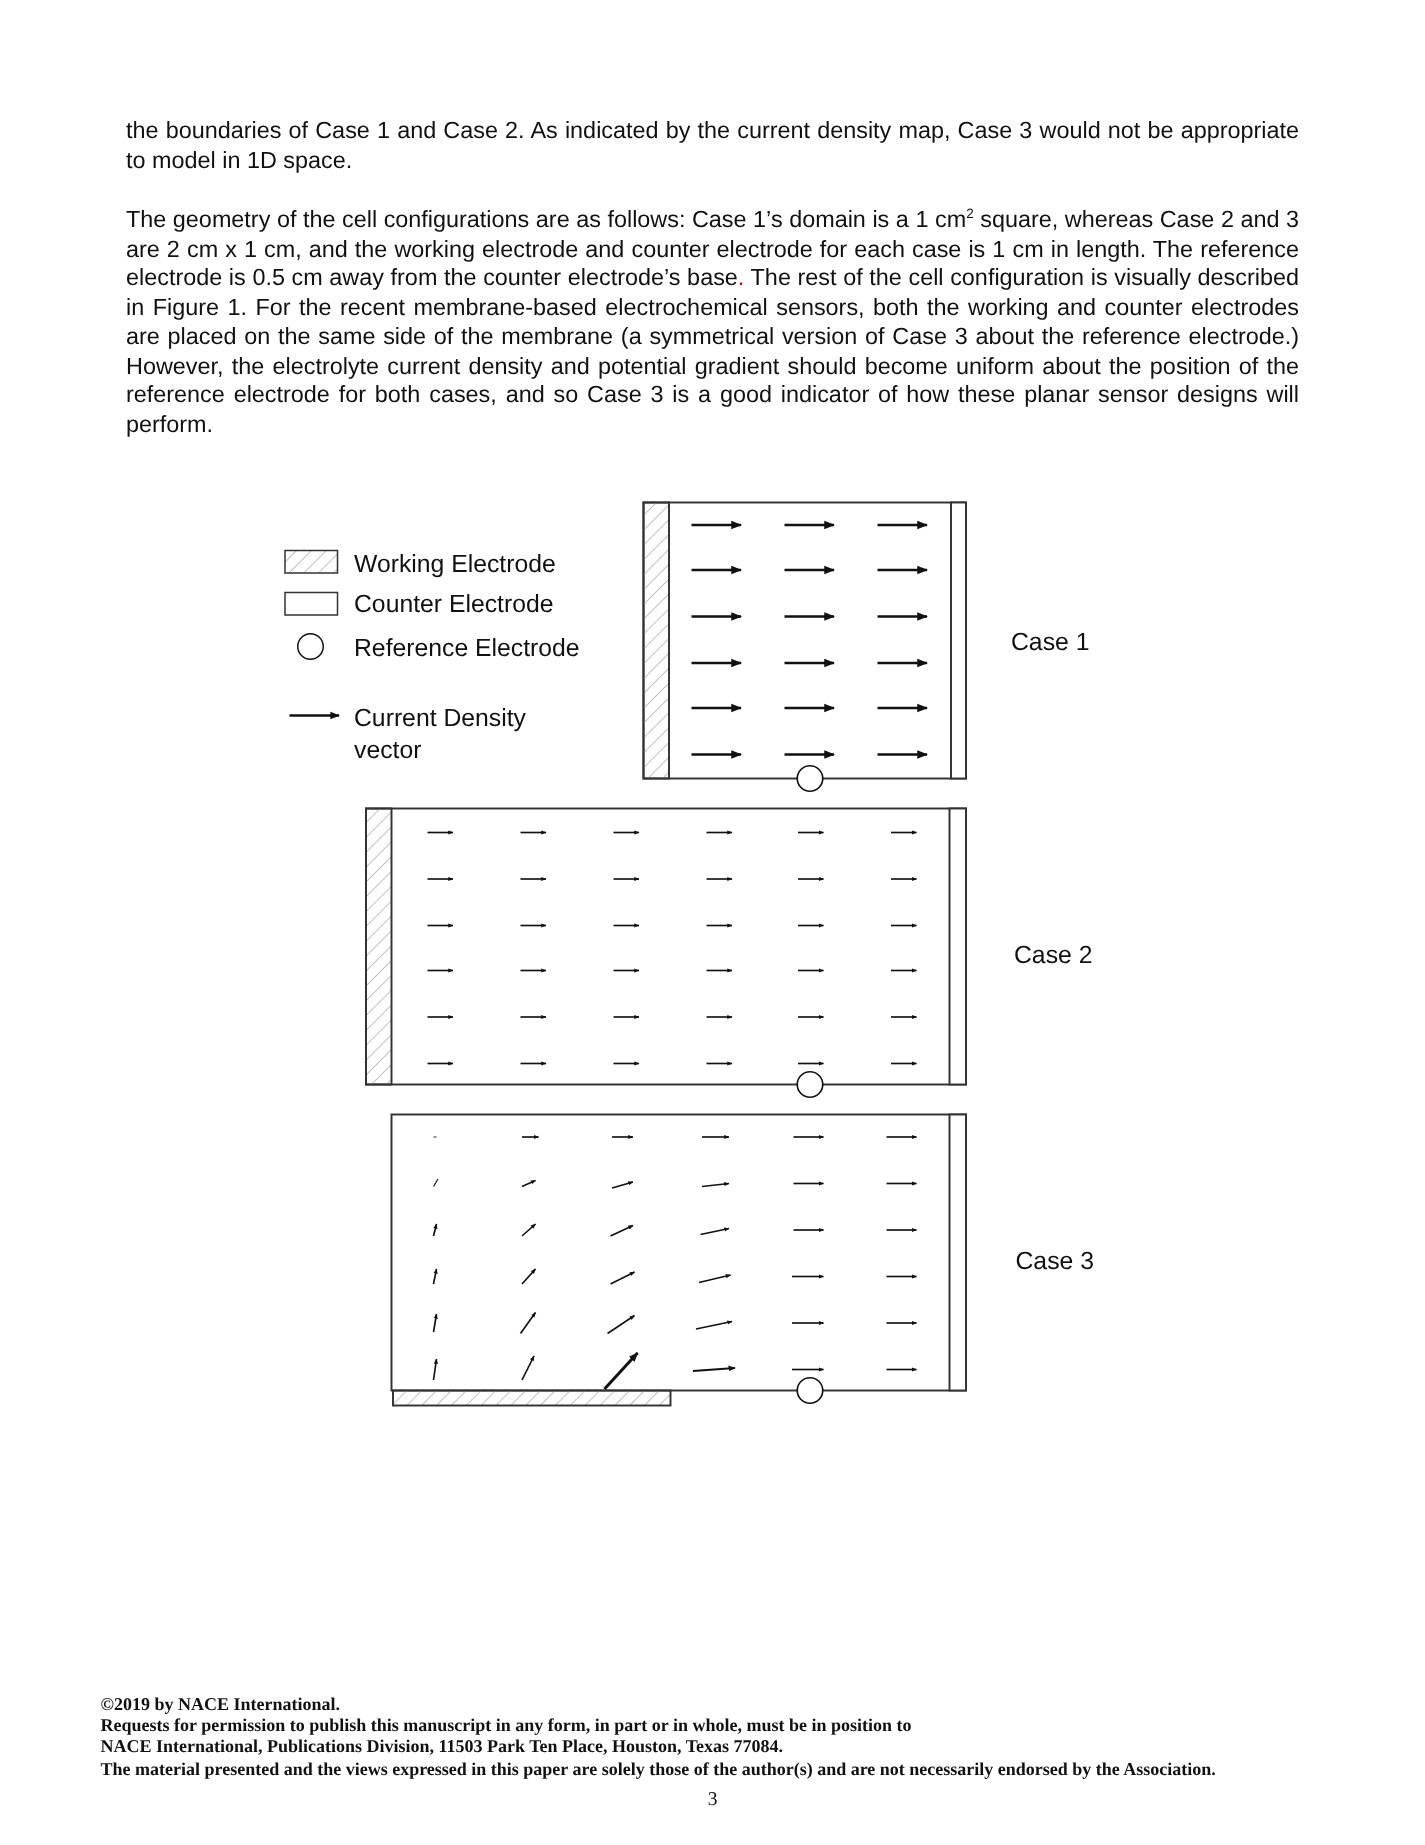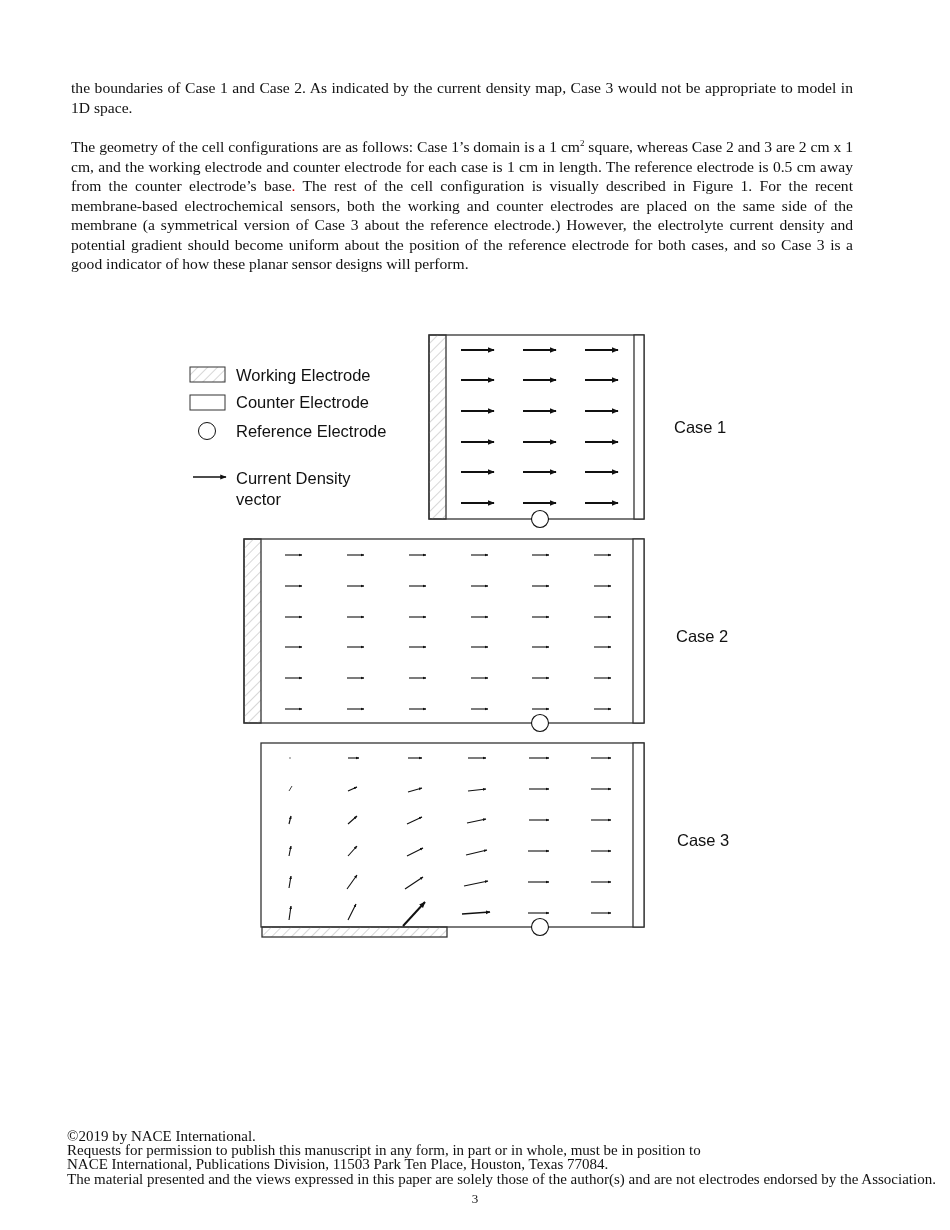--- a/index.html
+++ b/index.html
@@ -1,32 +1,32 @@
 <!DOCTYPE html>
 <html><head>
 <meta charset="utf-8">
 <style>
   html, body { margin: 0; padding: 0; background: #ffffff; }
   body { width: 950px; height: 1230px; position: relative; overflow: hidden; }
   .page { position: absolute; left: 0; top: 0; width: 950px; height: 1230px; background: #fff; }
   .para {
-    position: absolute; left: 71px; width: 782px;
-    font-family: Liberation Serif, serif; font-size: 15.6px; line-height: 19.5px;
+    position: absolute; left: 84px; width: 782px;
+    font-family: Liberation Sans, sans-serif; font-size: 15.6px; line-height: 19.5px;
     color: #111; text-align: justify; margin: 0;
   }
   .para sup { font-size: 9px; line-height: 0; vertical-align: 6px; }
   .red-dot { color: #c00; }
   #p1 { top: 78px; }
   #p2 { top: 137px; }
   #caption { top: 969px; }
   .figure { position: absolute; left: 0; top: 0; width: 950px; height: 1230px; }
   .fig-text { font-family: "Liberation Sans", sans-serif; fill: #111; }
   .footer {
     position: absolute; left: 67px; top: 1129px; width: 820px;
-    font-family: "Liberation Serif", serif; font-size: 15px; line-height: 14.2px; color: #111;
+    font-family: "Liberation Serif", serif; font-size: 12px; line-height: 14.2px; color: #111; font-weight: bold;
   }
   .footer div { white-space: nowrap; }
   .page-num {
     position: absolute; left: 0; width: 950px; top: 1191px; text-align: center;
     font-family: "Liberation Serif", serif; font-size: 13px; color: #111;
   }
 </style>
 </head>
 <body>
 
@@ -186,16 +186,16 @@
       <circle cx="540" cy="927" r="8.5" fill="#fff" stroke="#111" stroke-width="1.1"></circle>
       <text class="fig-text" x="677" y="846" font-size="16.5">Case 3</text>
     </g>
   </svg>
 
 
   <div class="footer">
     <div>©2019 by NACE International.</div>
     <div>Requests for permission to publish this manuscript in any form, in part or in whole, must be in position to</div>
     <div>NACE International, Publications Division, 11503 Park Ten Place, Houston, Texas 77084.</div>
-    <div>The material presented and the views expressed in this paper are solely those of the author(s) and are not electrodes endorsed by the Association.</div>
+    <div>The material presented and the views expressed in this paper are solely those of the author(s) and are not necessarily endorsed by the Association.</div>
   </div>
   <div class="page-num">3</div>
 </div>
 
 </body></html>

